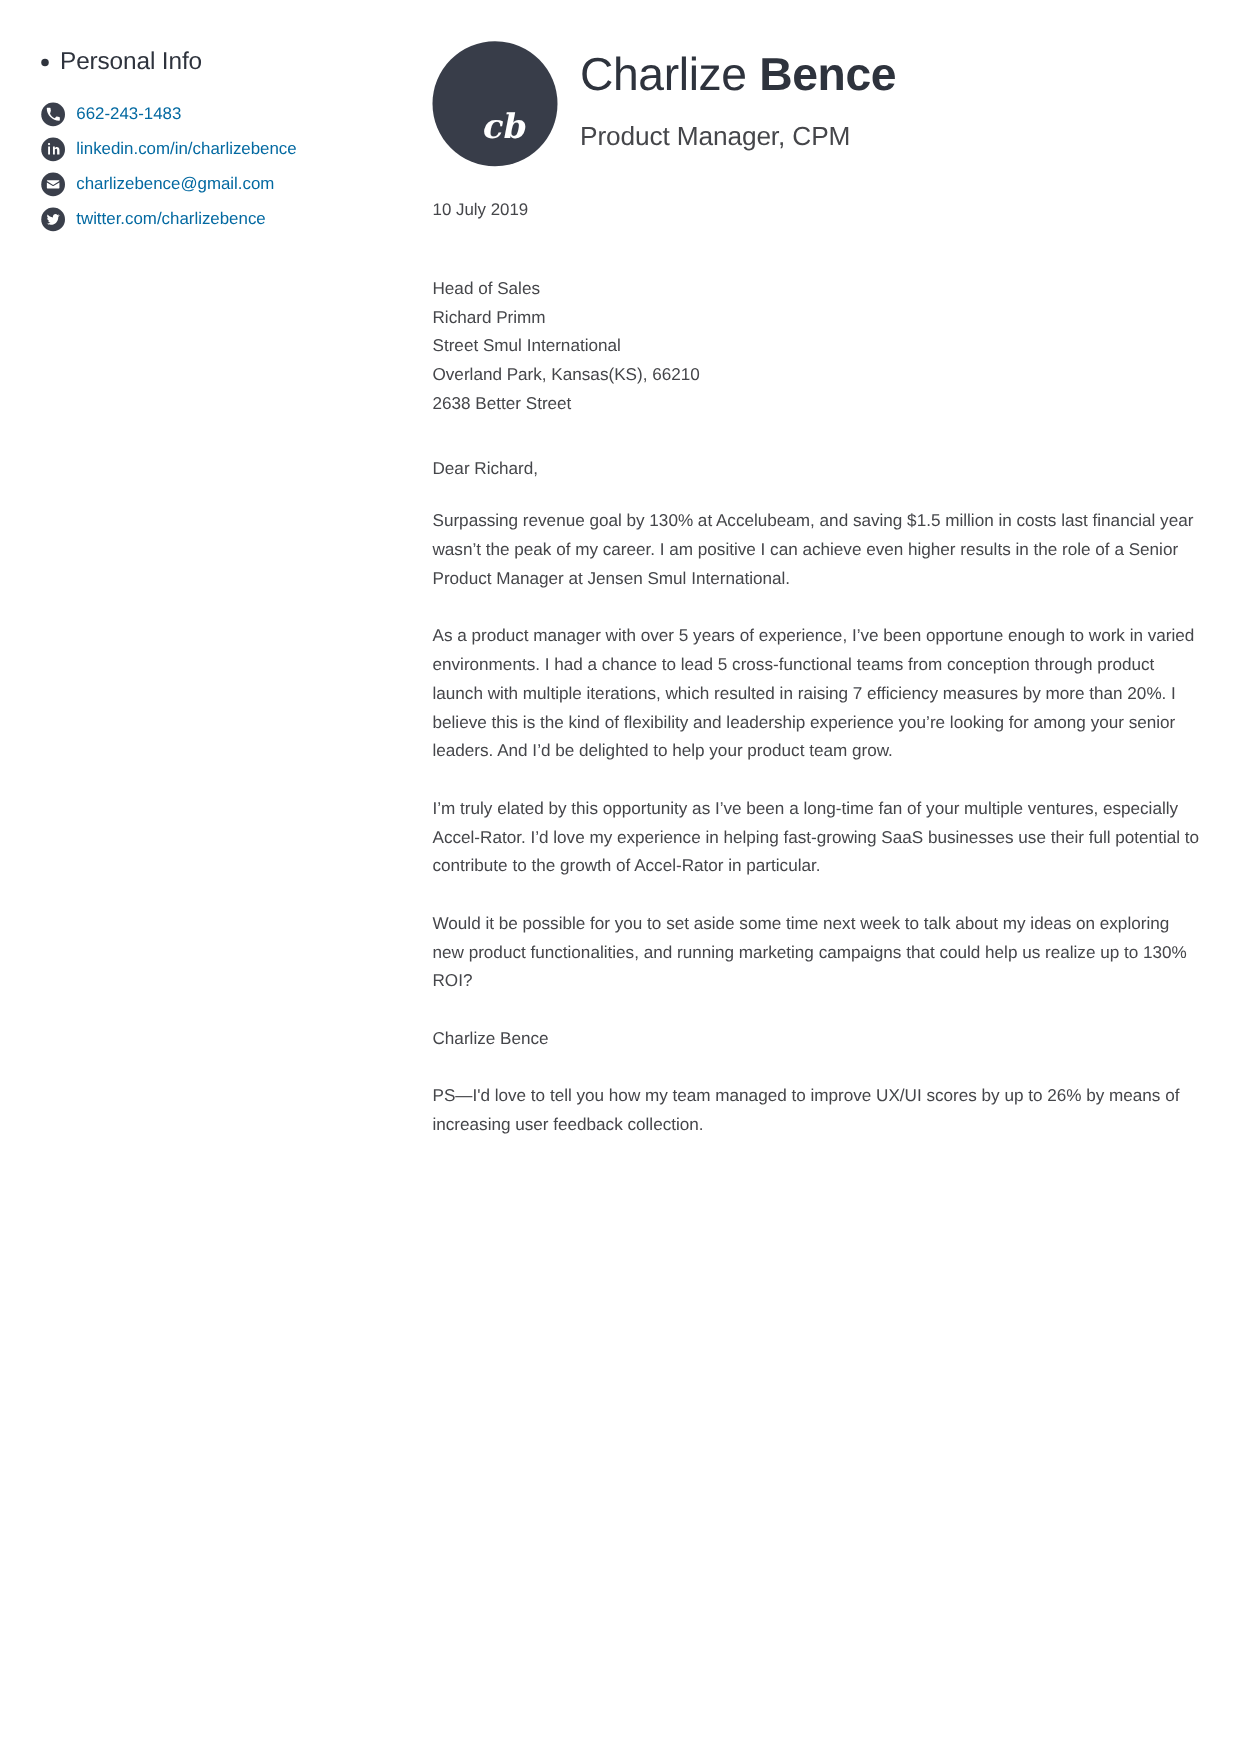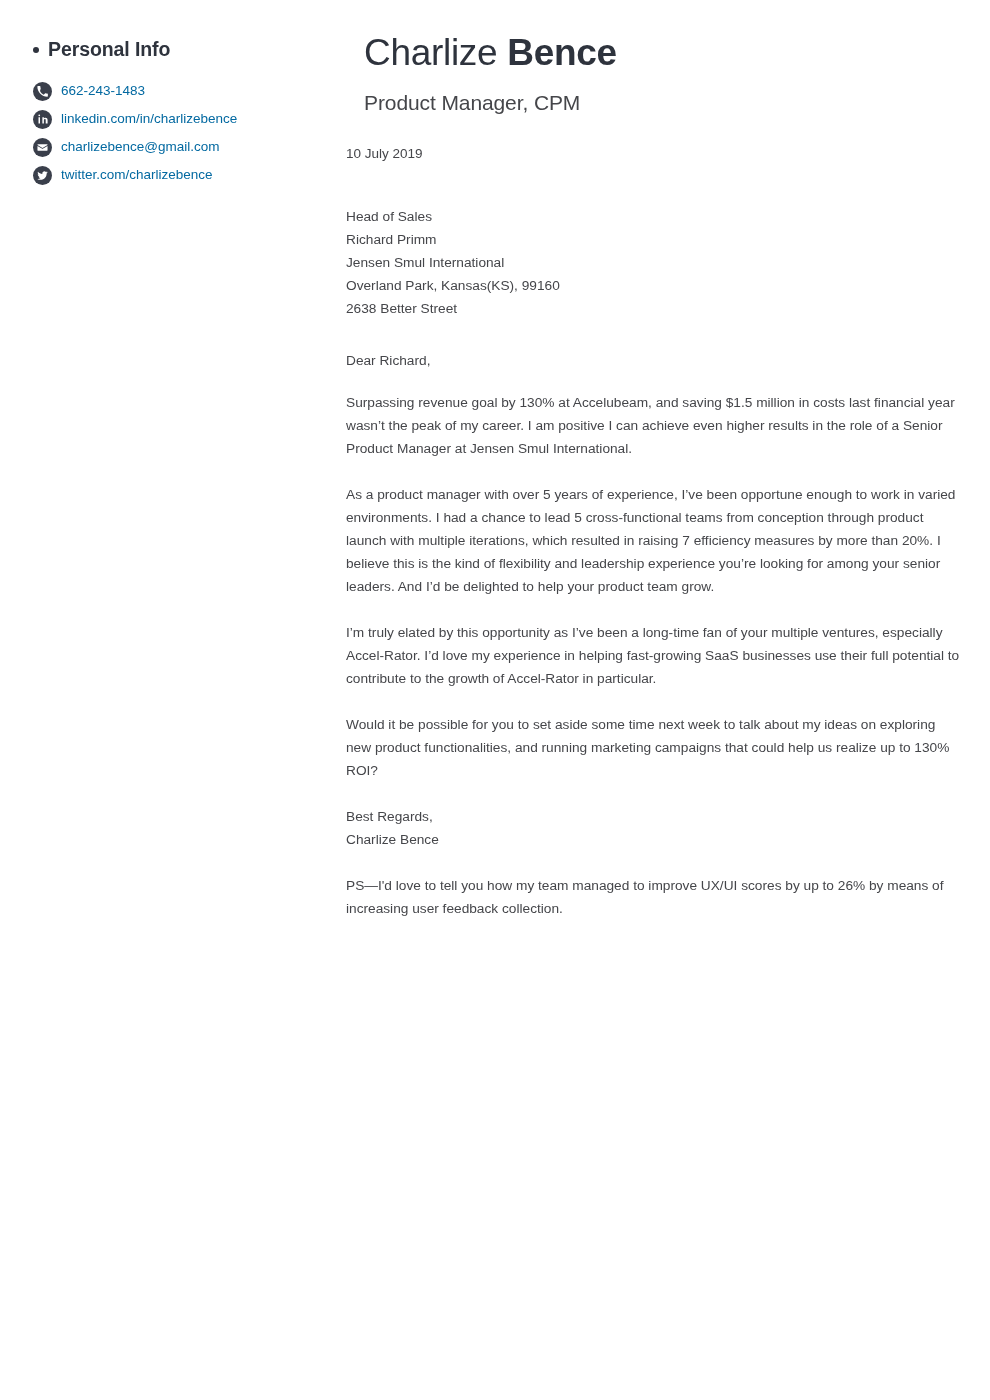--- a/index.html
+++ b/index.html
@@ -29,21 +29,21 @@
     top: 0;
     width: 330px;
     padding: 38px 0 0 33px;
     box-sizing: border-box;
   }
 
   .sidebar-heading {
     display: flex;
     align-items: center;
     font-size: 19.5px;
-    font-weight: bold;
+    font-weight: normal;
     color: #2e333d;
     letter-spacing: -0.1px;
     margin-bottom: 16px;
   }
   .sidebar-heading .bullet {
     width: 6px;
     height: 6px;
     border-radius: 50%;
     background: #2e333d;
     margin-right: 9px;
@@ -232,46 +232,48 @@
           </svg>
         </span>
         <span class="contact-text">twitter.com/charlizebence</span>
       </li>
     </ul>
   </aside>
 
   <main class="main">
 
     <div class="letter-header">
+      <div class="avatar">
+        <div class="avatar-monogram">cb</div>
+      </div>
       <div class="name-block">
         <div class="full-name">
           <span>Charlize</span><span> </span><span class="surname">Bence</span>
         </div>
         <div class="job-title">Product Manager, CPM</div>
       </div>
     </div>
 
     <div class="letter-date">10 July 2019</div>
 
     <div class="recipient">
       <div class="recipient-line">Head of Sales</div>
       <div class="recipient-line">Richard Primm</div>
-      <div class="recipient-line">Jensen Smul International</div>
-      <div class="recipient-line">Overland Park, Kansas(KS), 99160</div>
+      <div class="recipient-line">Street Smul International</div>
+      <div class="recipient-line">Overland Park, Kansas(KS), 66210</div>
       <div class="recipient-line">2638 Better Street</div>
     </div>
 
     <div class="salutation">Dear Richard,</div>
 
     <p class="body-paragraph">Surpassing revenue goal by 130% at Accelubeam, and saving $1.5 million in costs last financial year wasn’t the peak of my career. I am positive I can achieve even higher results in the role of a Senior Product Manager at Jensen Smul International.</p>
     <p class="body-paragraph">As a product manager with over 5 years of experience, I’ve been opportune enough to work in varied environments. I had a chance to lead 5 cross-functional teams from conception through product launch with multiple iterations, which resulted in raising 7 efficiency measures by more than 20%. I believe this is the kind of flexibility and leadership experience you’re looking for among your senior leaders. And I’d be delighted to help your product team grow.</p>
     <p class="body-paragraph">I’m truly elated by this opportunity as I’ve been a long-time fan of your multiple ventures, especially Accel-Rator. I’d love my experience in helping fast-growing SaaS businesses use their full potential to contribute to the growth of Accel-Rator in particular.</p>
     <p class="body-paragraph">Would it be possible for you to set aside some time next week to talk about my ideas on exploring new product functionalities, and running marketing campaigns that could help us realize up to 130% ROI?</p>
 
     <div class="signoff">
-      <div class="signoff-line">Best Regards,</div>
       <div class="signoff-line">Charlize Bence</div>
     </div>
 
     <p class="postscript">PS—I'd love to tell you how my team managed to improve UX/UI scores by up to 26% by means of increasing user feedback collection.</p>
 
   </main>
 </div>
 
 </body></html>

